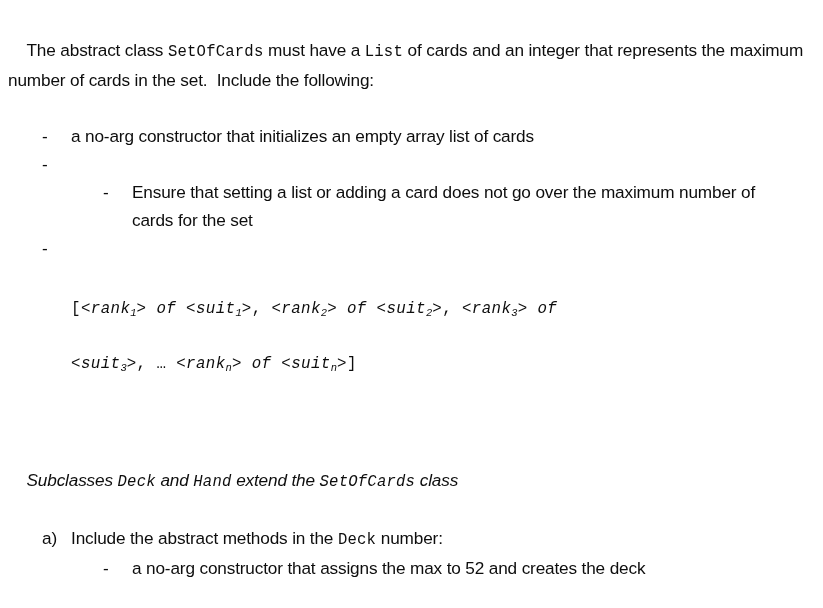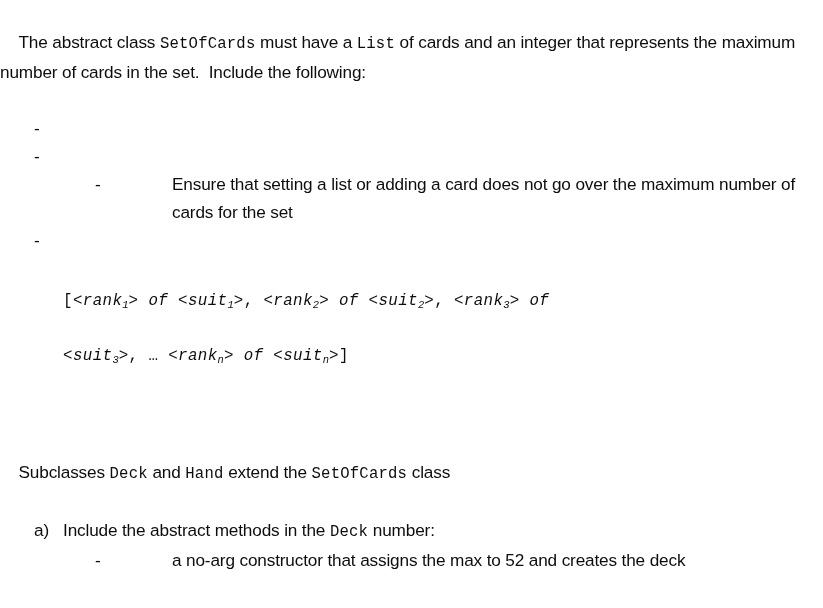--- a/index.html
+++ b/index.html
@@ -12,21 +12,21 @@
     height: 608px;
     overflow: hidden;
     font-family: "Liberation Sans", sans-serif;
     color: #0d0d0d;
     -webkit-font-smoothing: antialiased;
   }
   #doc {
     position: relative;
     width: 823px;
     height: 433px;
-    padding: 0;
+    padding: 8px;
     box-sizing: border-box;
   }
 
   
   .line {
     font-size: 17.2px;
     line-height: 28px;
     letter-spacing: -0.15px;
     white-space: pre-wrap;
     word-spacing: 0px;
@@ -57,21 +57,21 @@
   .lvl1 > .marker { width: 29px; margin-left: 34px; }
   .lvl1 > .body   { }
 
   .lvl2 > .marker { width: 29px; margin-left: 95px; }
 
   
   .cont1 { padding-left: 63px; }
 
   
   .lvl1 > .body { max-width: 690px; }
-  .lvl2 > .body { max-width: 630px; margin-left: 48px; }
+  .lvl2 > .body { max-width: 630px; }
 
   
   code, .code {
     font-family: "Liberation Mono", "DejaVu Sans Mono", monospace;
     font-size: 15.6px;
     letter-spacing: 0.2px;
     color: #0d0d0d;
   }
 
   
@@ -101,20 +101,21 @@
 <body>
 
 <div id="doc">
 
   <p class="line lvl0" style="margin:0;">
     <span>The abstract class </span><code class="code">SetOfCards</code><span> must have a </span><code class="code">List</code><span> of cards and an integer that represents the maximum number of cards in the set.  Include the following:</span>
   </p>
 
   <div class="row lvl1">
     <span class="marker">-</span>
+    <span class="body">a no-arg constructor that initializes an empty array list of cards</span>
   </div>
 
   <div class="row lvl1">
     <span class="marker">-</span>
   </div>
 
   <div class="row lvl2">
     <span class="marker">-</span>
     <span class="body">Ensure that setting a list or adding a card does not go over the maximum number of cards for the set</span>
   </div>
@@ -123,21 +124,21 @@
     <span class="marker">-</span>
   </div>
 
   <div class="fmt cont1" style="margin-top:2px;">
     <div><span class="pl">[&lt;</span>rank<sub>1</sub><span class="pl">&gt; </span>of<span class="pl"> &lt;</span>suit<sub>1</sub><span class="pl">&gt;, &lt;</span>rank<sub>2</sub><span class="pl">&gt; </span>of<span class="pl"> &lt;</span>suit<sub>2</sub><span class="pl">&gt;, &lt;</span>rank<sub>3</sub><span class="pl">&gt; </span>of</div>
     <div><span class="pl">&lt;</span>suit<sub>3</sub><span class="pl">&gt;, </span><span class="pl">…</span><span class="pl"> &lt;</span>rank<sub>n</sub><span class="pl">&gt; </span>of<span class="pl"> &lt;</span>suit<sub>n</sub><span class="pl">&gt;]</span></div>
   </div>
 
   <div class="blank"></div>
 
-  <p class="line lvl0" style="margin:0;">
+  <p class="line lvl0" style="margin:0;font-style:italic;">
     <span>Subclasses </span><code class="code">Deck</code><span> and </span><code class="code">Hand</code><span> extend the </span><code class="code">SetOfCards</code><span> class</span>
   </p>
 
   <div class="row lvl1">
     <span class="marker">a)</span>
     <span class="body"><span>Include the abstract methods in the </span><code class="code">Deck</code><span> number:</span></span>
   </div>
 
   <div class="row lvl2">
     <span class="marker">-</span>

